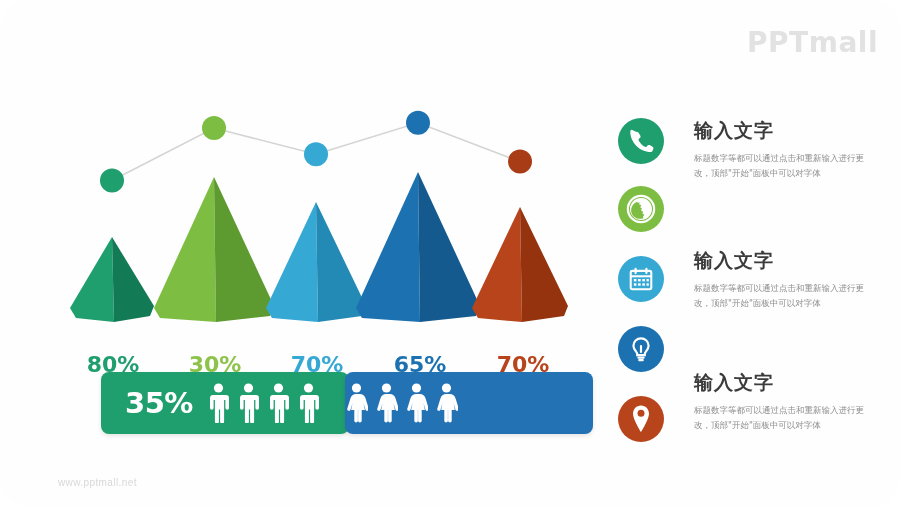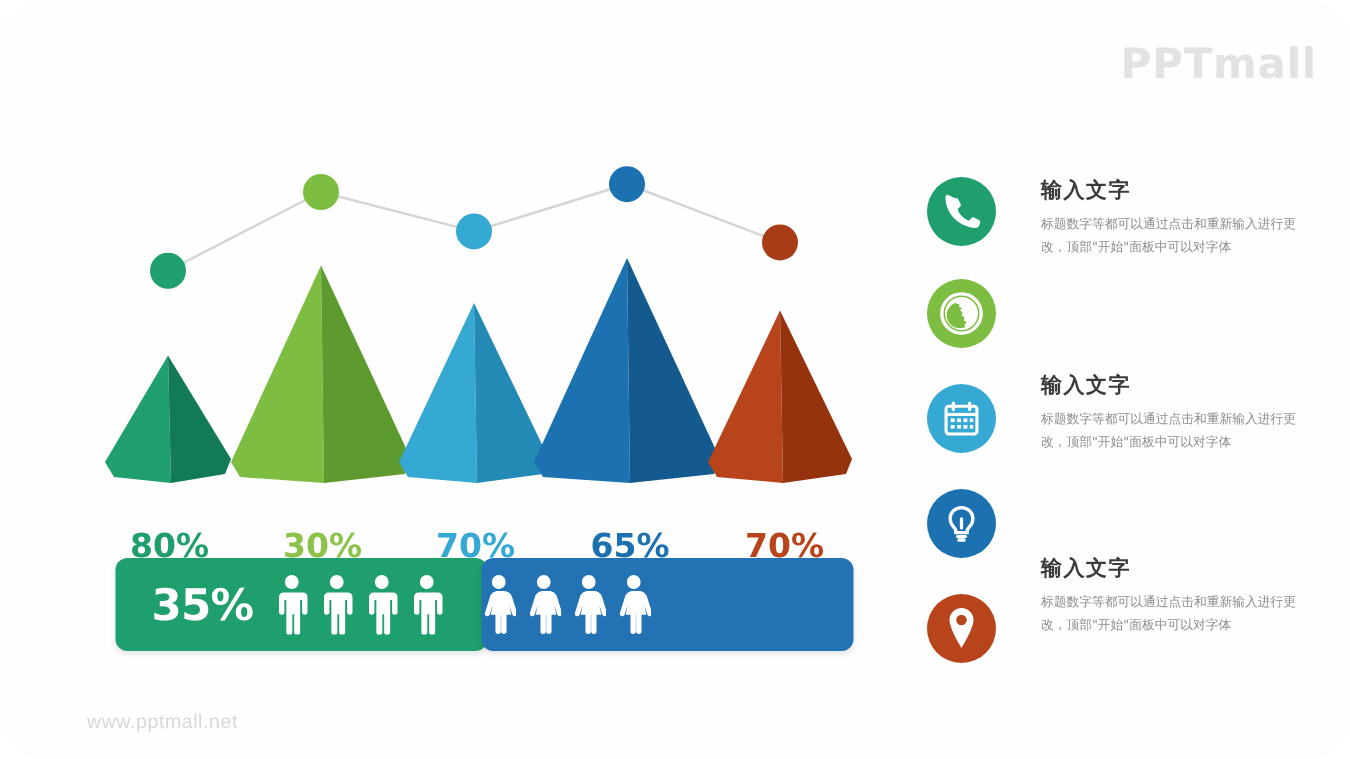--- a/index.html
+++ b/index.html
@@ -13,40 +13,40 @@
   .slide{position:absolute;inset:0;background:#fefefe;border-radius:27px;}
 
   
   .brand{
     position:absolute;top:26px;right:22px;
     font-size:28px;font-weight:bold;letter-spacing:.5px;
     color:#e2e2e2;font-family:"DejaVu Sans",sans-serif;
   }
   .watermark{
     position:absolute;left:58px;bottom:18px;
-    font-size:13px;color:#d8d8d8;letter-spacing:.4px;
+    font-size:10px;color:#d8d8d8;letter-spacing:.4px;
   }
 
   
   .chart{position:absolute;left:60px;top:100px;width:530px;height:260px;}
   .chart svg{position:absolute;left:0;top:0;overflow:visible;}
 
   .pct-row{
     position:absolute;left:60px;top:328px;width:530px;height:30px;
   }
   .pct{
     position:absolute;
     font-size:22px;font-weight:bold;
     text-align:center;width:70px;
     font-family:"DejaVu Sans",sans-serif;
     margin-top:24px;
   }
 
   
-  .bars{position:absolute;left:49px;top:372px;width:530px;height:78px;}
+  .bars{position:absolute;left:73px;top:372px;width:530px;height:78px;}
   .bar{
     position:absolute;top:0;height:62px;border-radius:8px;
     display:flex;align-items:center;
     box-shadow:0 2px 4px rgba(0,0,0,.10);
   }
   .bar .val{
     color:#fff;font-size:29px;font-weight:bold;
     margin-left:24px;margin-right:14px;letter-spacing:-.5px;
     font-family:"DejaVu Sans",sans-serif;
   }
@@ -58,21 +58,21 @@
   .icon-col{position:absolute;left:8px;top:0;width:52px;}
   .ic{
     position:absolute;width:46px;height:46px;border-radius:50%;
     display:flex;align-items:center;justify-content:center;
   }
   .ic svg{display:block;}
 
   .txt-col{position:absolute;left:84px;top:0;width:180px;}
   .tblock{position:absolute;width:180px;}
   .tblock h3{
-    margin:0 0 7px 0;font-size:14px;font-weight:bold;color:#3b3b3b;
+    margin:0 0 7px 0;font-size:19px;font-weight:bold;color:#3b3b3b;
     letter-spacing:1px;font-family:Liberation Mono, monospace;
   }
   .tblock p{
     margin:0;font-size:8.5px;line-height:1.75;color:#8d8d8d;
     font-family:"DejaVu Sans",sans-serif;
   }
 </style>
 </head>
 <body>
 

